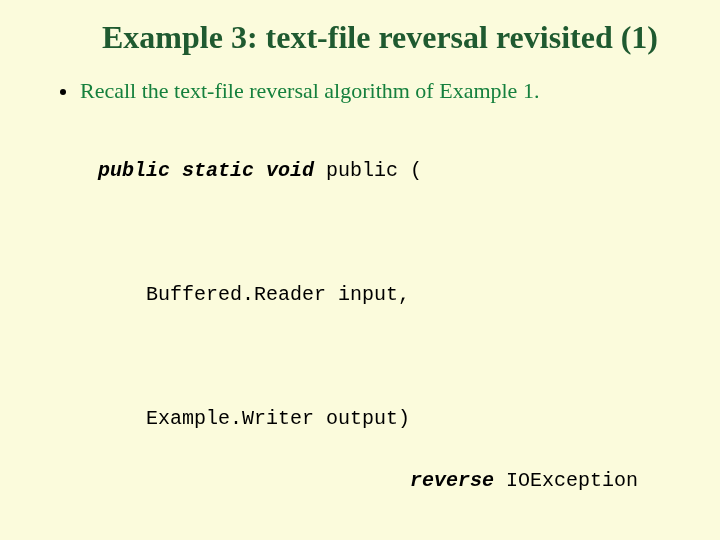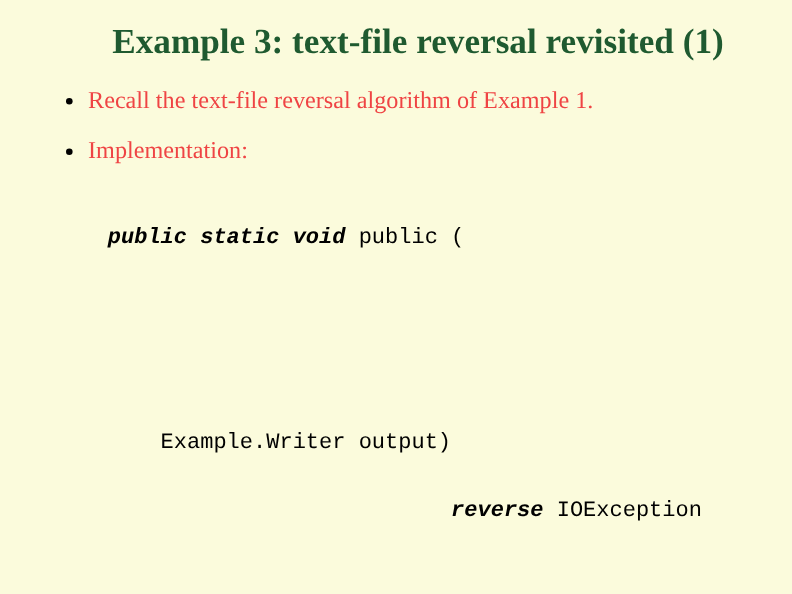--- a/index.html
+++ b/index.html
@@ -21,21 +21,21 @@
   .title {
     color: #1f5a30;
     font-weight: bold;
     font-size: 32px;
     text-align: center;
     line-height: 1.2;
     margin-bottom: 22px;
   }
   .bullet {
     font-size: 22px;
-    color: #ef4444;
+    color: #15803d;
     margin: 6px 0 20px 0;
     display: flex;
     align-items: flex-start;
     text-align: right;
   }
   .bullet .dot {
     width: 6px;
     height: 6px;
     background: #000;
     border-radius: 50%;
@@ -59,28 +59,25 @@
 
 <div class="slide">
 
   <div class="title">Example 3: text-file reversal revisited (1)</div>
 
   <div class="bullet">
     <span class="dot"></span>
     <span>Recall the text-file reversal algorithm of Example 1.</span>
   </div>
 
-  <div class="bullet">
-    <span class="dot"></span>
-    <span>Implementation:</span>
-  </div>
 
   <div class="code-block">
 <div><span class="kw">public static void</span><span> public (</span></div>
 <div> </div>
+<div>    Buffered.Reader input,</div>
 <div> </div>
 <div>    Example.Writer output)</div>
 <div><span>                          </span><span class="kw">reverse</span><span> IOException</span></div>
 
 
 
 
 
 
 

